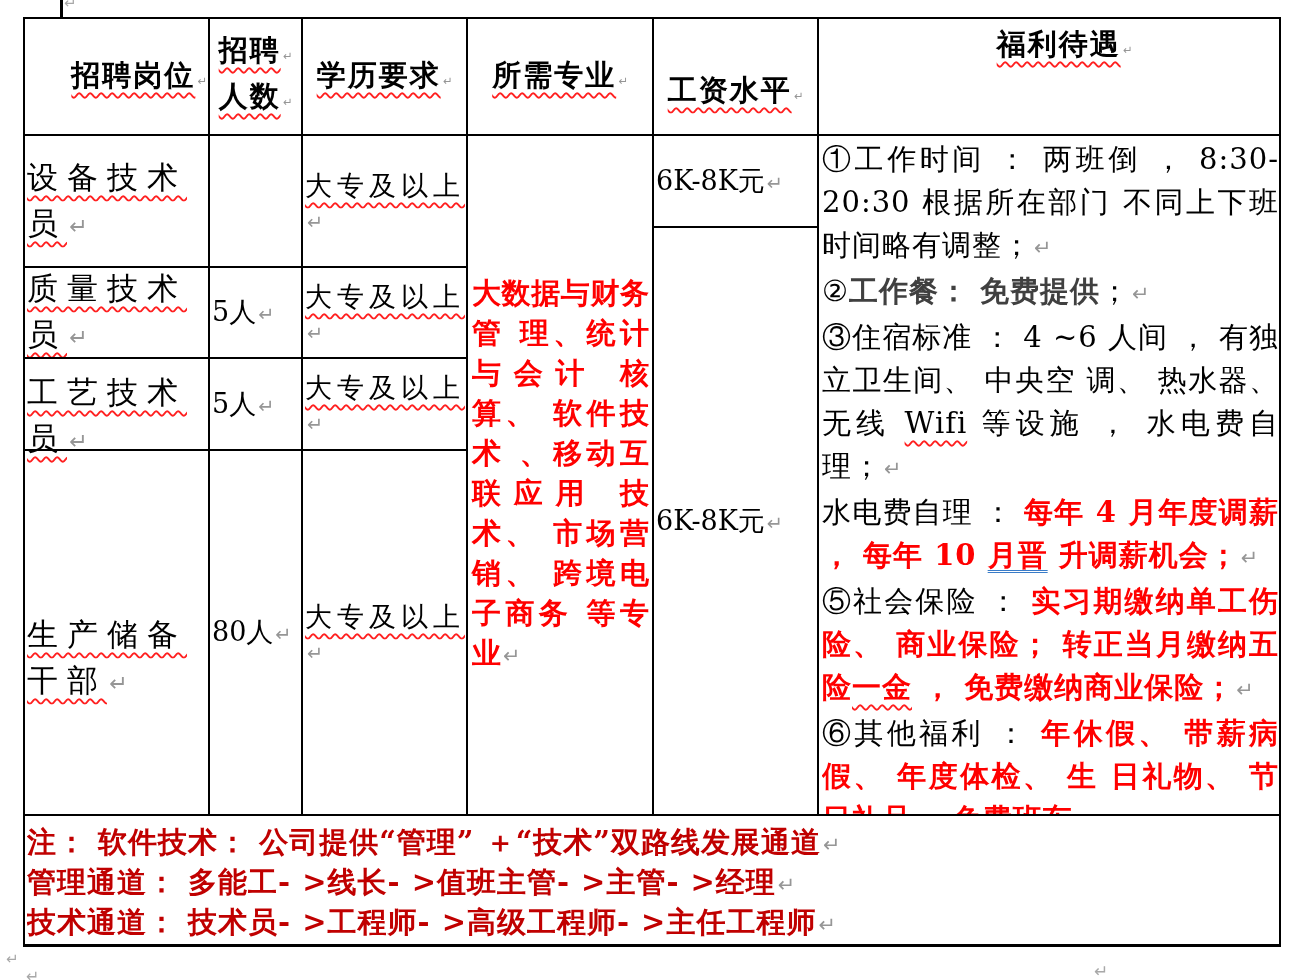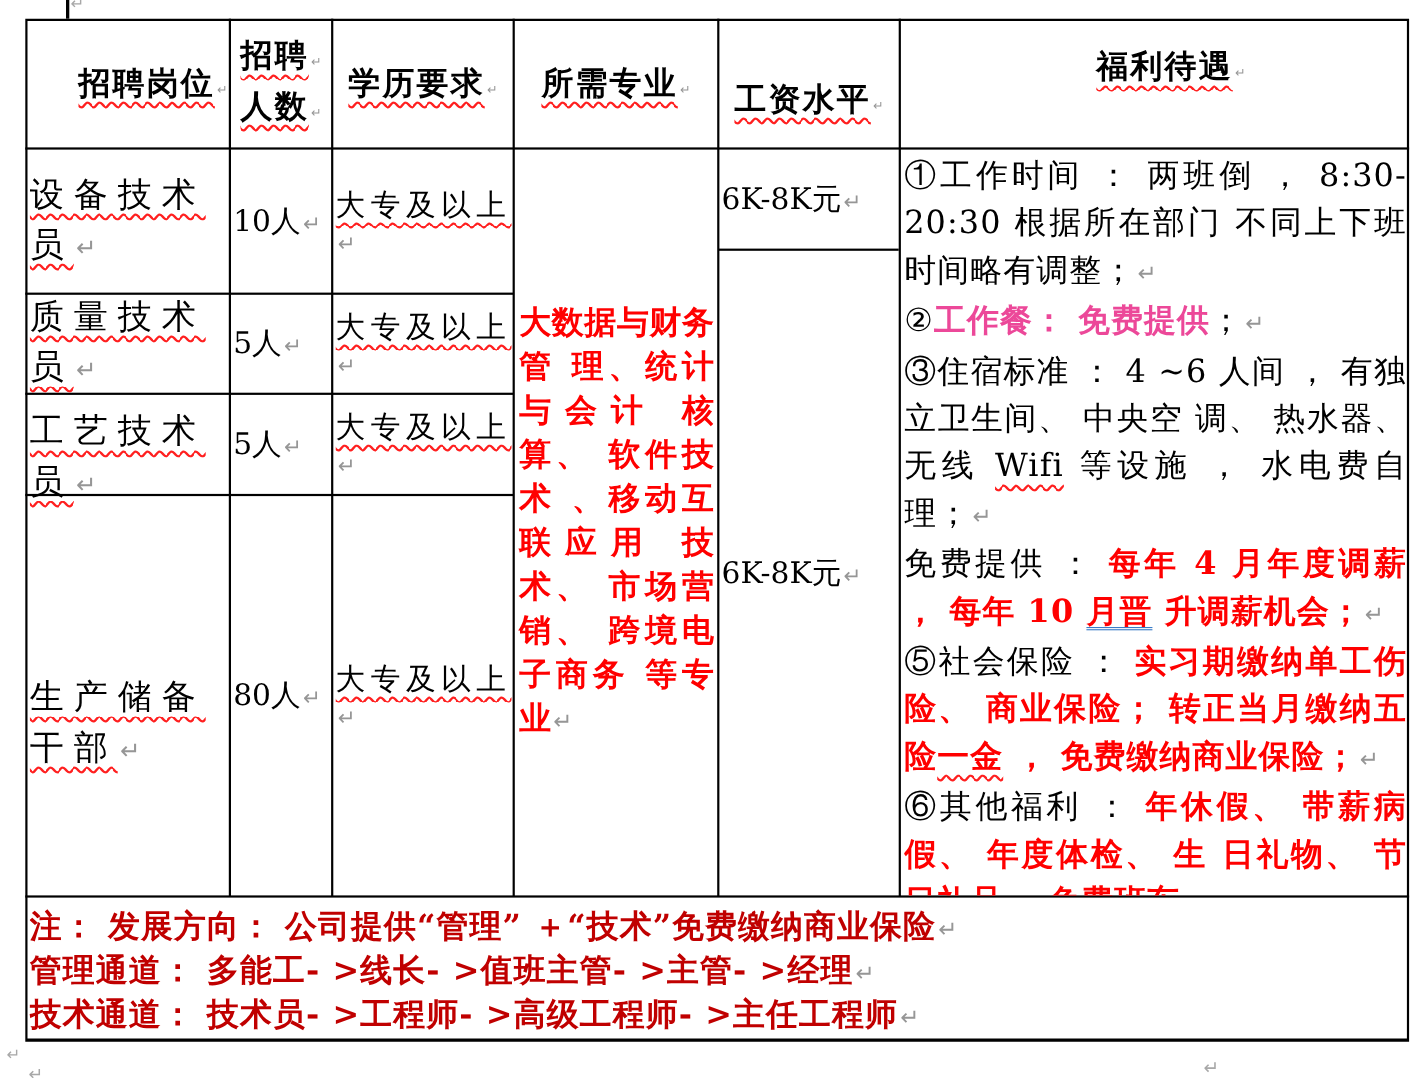--- a/index.html
+++ b/index.html
@@ -77,29 +77,26 @@
   </div>
   <div class="cell ctr" style="left:304px; top:17px; width:161px; height:118px;">
     <div><span class="hdr sq">学历要求</span><span class="pil">↵</span></div>
   </div>
   <div class="cell ctr" style="left:469px; top:17px; width:182px; height:118px;">
     <div><span class="hdr sq">所需专业</span><span class="pil">↵</span></div>
   </div>
   <div class="cell ctr" style="left:655px; top:17px; width:161px; height:147px;">
     <div><span class="hdr sq">工资水平</span><span class="pil">↵</span></div>
   </div>
-  <div class="cell ctr" style="left:820px; top:17px; width:461px; height:88px;padding-left:28px;">
+  <div class="cell ctr" style="left:820px; top:1px; width:461px; height:88px;padding-left:28px;">
     <div><span class="hdr sq">福利待遇</span><span class="pil">↵</span></div>
   </div>
 
   <div class="cell vcenter" style="left:27px; top:135px; width:180px; height:132px;">
     <div class="pos"><span class="sq">设备技术员</span><span class="pil">↵</span></div>
-  </div>
-  <div class="cell vcenter" style="left:212px; top:135px; width:88px; height:132px;">
-    <div class="cnt"><span>10人</span><span class="pil">↵</span></div>
   </div>
   <div class="cell vcenter" style="left:305px; top:135px; width:162px; height:132px;">
     <div class="edu"><span class="sq">大专及以上</span><span class="pil">↵</span></div>
   </div>
 
   <div class="cell vcenter" style="left:27px; top:267px; width:180px; height:90px;">
     <div class="pos"><span class="sq">质量技术员</span><span class="pil">↵</span></div>
   </div>
   <div class="cell vcenter" style="left:212px; top:267px; width:88px; height:90px;">
     <div class="cnt"><span>5人</span><span class="pil">↵</span></div>
@@ -134,26 +131,26 @@
 
   <div class="cell vcenter" style="left:656px; top:135px; width:160px; height:91px;">
     <div class="sal"><span>6K-8K元</span><span class="pil">↵</span></div>
   </div>
   <div class="cell vcenter" style="left:656px; top:227px; width:160px; height:587px;">
     <div class="sal"><span>6K-8K元</span><span class="pil">↵</span></div>
   </div>
 
   <div class="cell ben" style="left:822px; top:138px; width:457px; height:676px;">
     <p><span><span style="color: rgb(0, 0, 0);">①工作时间 ： 两班倒 ， 8:30-20:30 根据所在部门 不同上下班时间略有调整；</span></span><span class="pil">↵</span></p>
-    <p><span><span style="color: rgb(0, 0, 0);">②</span><span class="bold-red" style="color: #ec4899;">工作餐： 免费提供</span><span style="color: rgb(0, 0, 0);">；</span></span><span class="pil">↵</span></p>
+    <p><span><span style="color: rgb(0, 0, 0);">②</span><span class="bold-red" style="color: #404040;">工作餐： 免费提供</span><span style="color: rgb(0, 0, 0);">；</span></span><span class="pil">↵</span></p>
     <p><span><span style="color: rgb(0, 0, 0);">③住宿标准 ： 4 ~6 人间 ， 有独立卫生间、 中央空 调、 热水器、 无线 </span><span class="sq" style="color: rgb(0, 0, 0);">Wifi</span><span style="color: rgb(0, 0, 0);"> 等设施 ， 水电费自理；</span></span><span class="pil">↵</span></p>
-    <p><span><span style="color: rgb(0, 0, 0);">免费提供 ： </span><span class="bold-red" style="color: rgb(255, 0, 0);">每年 4 月年度调薪 ， 每年 10 </span><span class="bold-red blue2" style="color: rgb(255, 0, 0);">月晋</span><span class="bold-red" style="color: rgb(255, 0, 0);"> 升调薪机会</span><span class="bold-red" style="color: rgb(255, 0, 0);">；</span></span><span class="pil">↵</span></p>
+    <p><span><span style="color: rgb(0, 0, 0);">水电费自理 ： </span><span class="bold-red" style="color: rgb(255, 0, 0);">每年 4 月年度调薪 ， 每年 10 </span><span class="bold-red blue2" style="color: rgb(255, 0, 0);">月晋</span><span class="bold-red" style="color: rgb(255, 0, 0);"> 升调薪机会</span><span class="bold-red" style="color: rgb(255, 0, 0);">；</span></span><span class="pil">↵</span></p>
     <p><span><span style="color: rgb(0, 0, 0);">⑤社会保险 ： </span><span class="bold-red" style="color: rgb(255, 0, 0);">实习期缴纳单工伤险、 商业保险； 转正当月缴纳五险</span><span class="bold-red sq" style="color: rgb(255, 0, 0);">一金</span><span class="bold-red" style="color: rgb(255, 0, 0);"> ， 免费缴纳商业保险</span><span class="bold-red" style="color: rgb(255, 0, 0);">；</span></span><span class="pil">↵</span></p>
     <p><span><span style="color: rgb(0, 0, 0);">⑥其他福利 ： </span><span class="bold-red" style="color: rgb(255, 0, 0);">年休假、 带薪病假、 年度体检、 生 日礼物、 节日礼品、 免费班车</span></span><span class="pil">↵</span></p>
   </div>
 
   <div class="cell" style="left:27px; top:824px; width:1252px; height:120px;">
-    <span class="note-line"><span>注：  发展方向： 公司提供“管理” ＋“技术”免费缴纳商业保险</span><span class="pil">↵</span></span>
+    <span class="note-line"><span>注：  软件技术： 公司提供“管理” ＋“技术”双路线发展通道</span><span class="pil">↵</span></span>
     <span class="note-line"><span>管理通道： 多能工- &gt;线长- &gt;值班主管- &gt;主管- &gt;经理</span><span class="pil">↵</span></span>
     <span class="note-line"><span>技术通道： 技术员- &gt;工程师- &gt;高级工程师- &gt;主任工程师</span><span class="pil">↵</span></span>
   </div>
 
 </div>
 
 </body></html>

